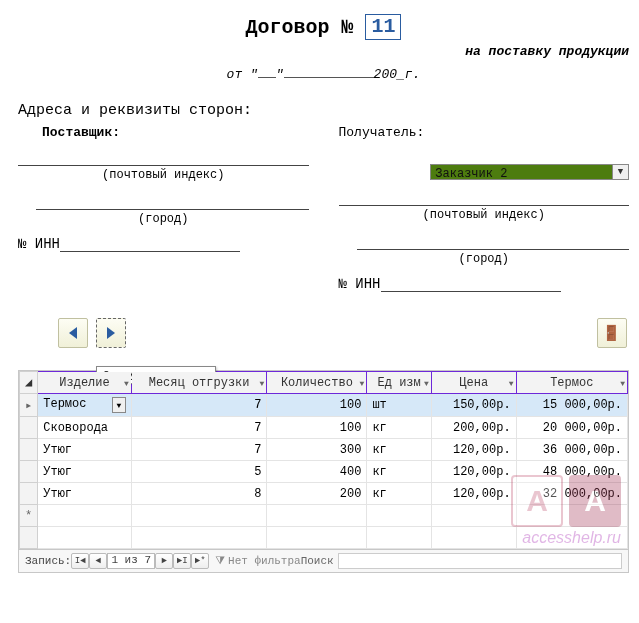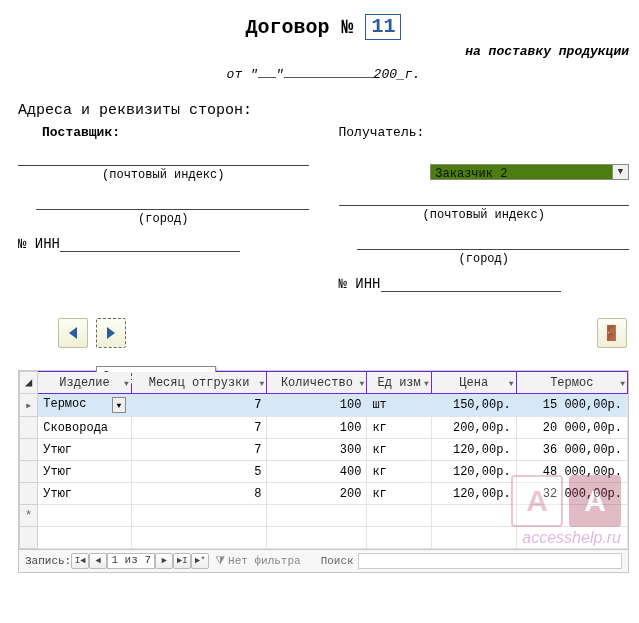--- a/index.html
+++ b/index.html
@@ -198,21 +198,21 @@
     border:1px solid #bbb;
     background:linear-gradient(#fff,#eee);
     width:18px;height:16px;
     display:flex;align-items:center;justify-content:center;
     font-size:9px;cursor:pointer;border-radius:2px;
   }
   .record-bar .rb-inp {
     border:1px solid #bbb;background:#fff;height:16px;width:48px;text-align:center;font-size:11px;
   }
   .record-bar .filter { color:#888; display:flex;align-items:center; gap:3px; margin-left:6px;}
-  .record-bar .search-lbl { margin-left:20px; color:#666;}
+  .record-bar .search-lbl { margin-left:0; color:#666;}
   .record-bar .search-box { border:1px solid #ccc; background:#fff; height:16px; flex:1; margin-left:4px;}
   .watermark {
     position:absolute;
     right:18px;
     bottom:26px;
     opacity:.32;
     pointer-events:none;
     text-align:right;
   }
   .watermark .logos { display:flex; gap:6px; align-items:center; justify-content:flex-end; margin-bottom:2px;}

